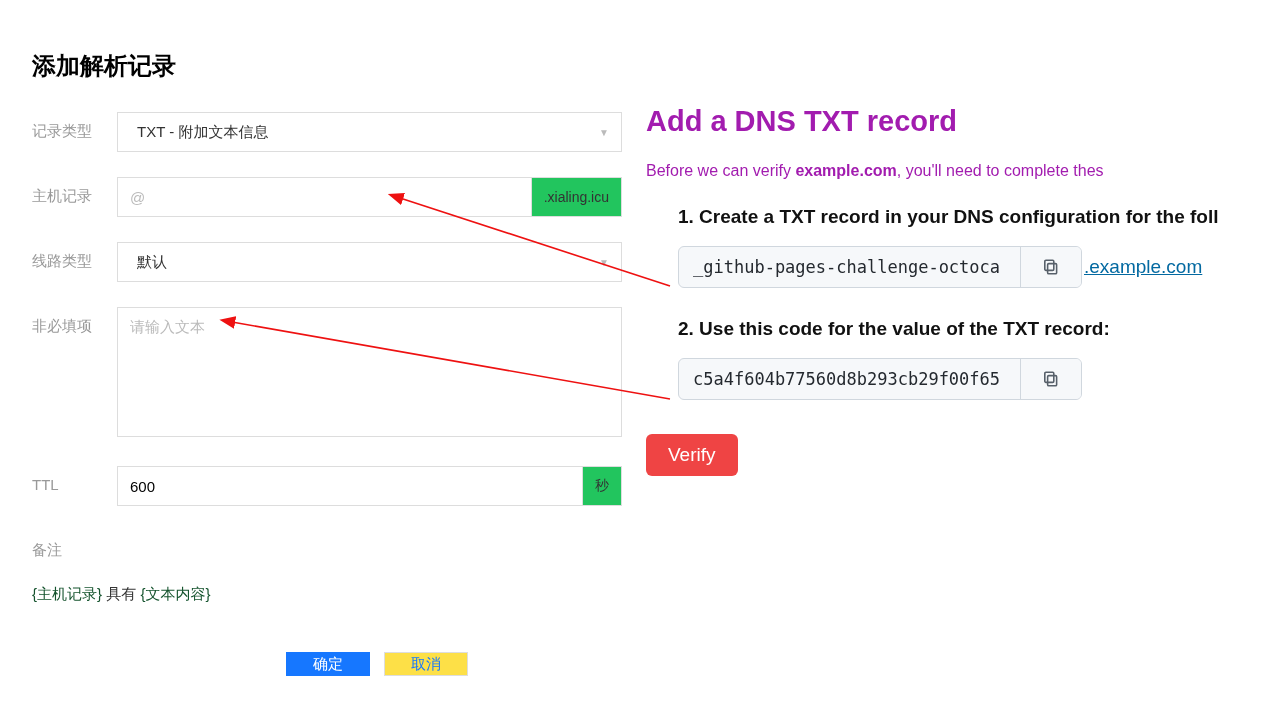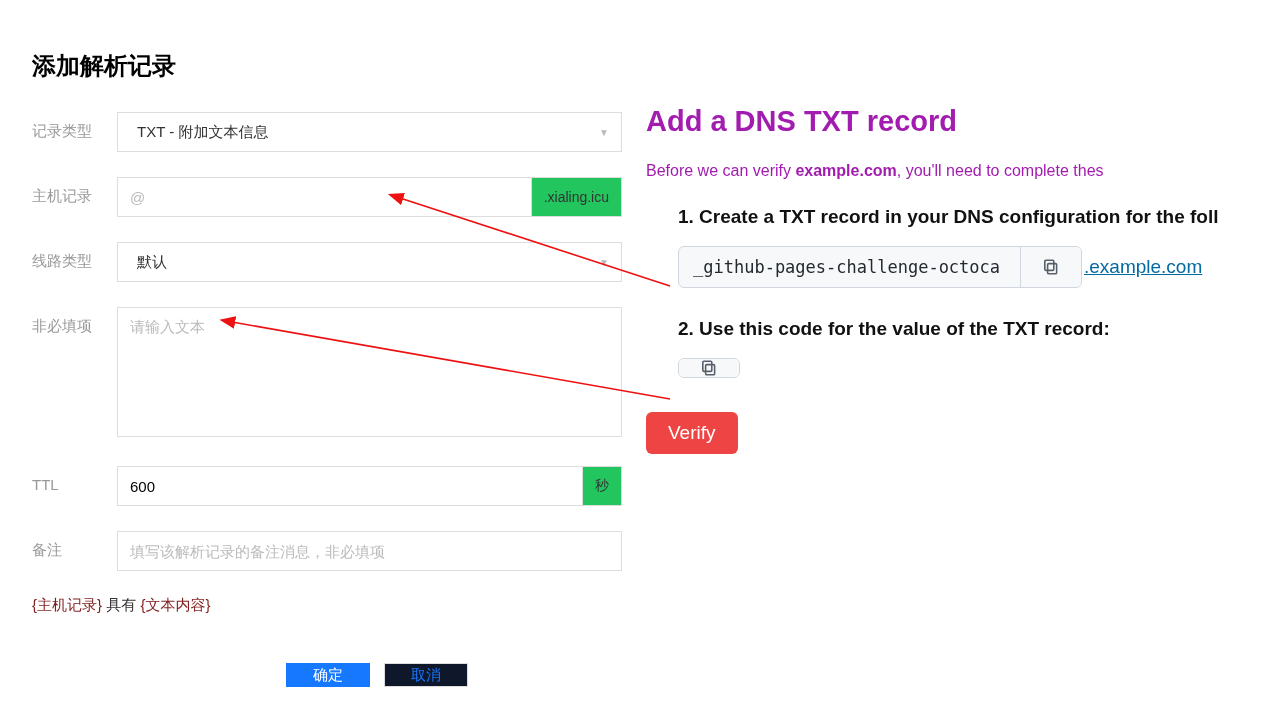--- a/index.html
+++ b/index.html
@@ -103,21 +103,21 @@
     border: 1px solid #ddd;
     padding: 0 12px;
     font-size: 15px;
     outline: none;
   }
   .summary {
     font-size: 15px;
     color: #333;
     margin-top: 10px;
   }
-  .summary .ph { color: #7f1d1d; margin-top: 36px; }
+  .summary .ph { color: #14532d; margin-top: 36px; }
   .button-row {
     display: flex;
     gap: 14px;
     justify-content: center;
     width: 690px;
     margin-top: 48px;
     margin-left: 32px;
   }
   .btn {
     height: 24px;
@@ -125,21 +125,21 @@
     font-size: 15px;
     cursor: pointer;
     border: 1px solid transparent;
   }
   .btn-primary {
     background: #1677ff;
     color: #fff;
     border-color: #1677ff;
   }
   .btn-default {
-    background: #0f172a;
+    background: #fde047;
     color: #1677ff;
     border-color: #ddd;
   }
   
   .rp-title {
     font-size: 29px;
     font-weight: 700;
     color: #a21caf;
     margin-bottom: 24px;
   }
@@ -264,23 +264,20 @@
       <div class="form-control">
         <div class="input-group">
           <input type="text" value="600" style="">
           <div class="addon">秒</div>
         </div>
       </div>
     </div>
 
     <div class="form-row">
       <div class="form-label">备注</div>
-      <div class="form-control">
-        <input class="text-input" type="text" placeholder="填写该解析记录的备注消息，非必填项" style="">
-      </div>
     </div>
 
     <div class="summary">
       <span class="ph">{主机记录}</span><span> 具有 </span><span class="ph">{文本内容}</span>
     </div>
   </div>
 
   <div class="right-panel">
     <div class="rp-title">Add a DNS TXT record</div>
     <div class="rp-intro">
@@ -297,20 +294,21 @@
             <rect x="2.5" y="2" width="8" height="9" rx="1"></rect>
           </svg>
         </div>
       </div>
       <span class="domain-suffix">.example.com</span>
     </div>
 
     <div class="rp-step">2. Use this code for the value of the TXT record:</div>
     <div class="code-row">
       <div class="code-group">
+        <div class="code-box">c5a4f604b77560d8b293cb29f00f65</div>
         <div class="copy-btn">
           <svg class="copy-icon" viewBox="0 0 16 16" fill="none" stroke="#57606a" stroke-width="1.4">
             <rect x="5" y="5" width="8" height="9" rx="1"></rect>
             <rect x="2.5" y="2" width="8" height="9" rx="1"></rect>
           </svg>
         </div>
       </div>
     </div>
 
     <button class="verify-btn">Verify</button>

